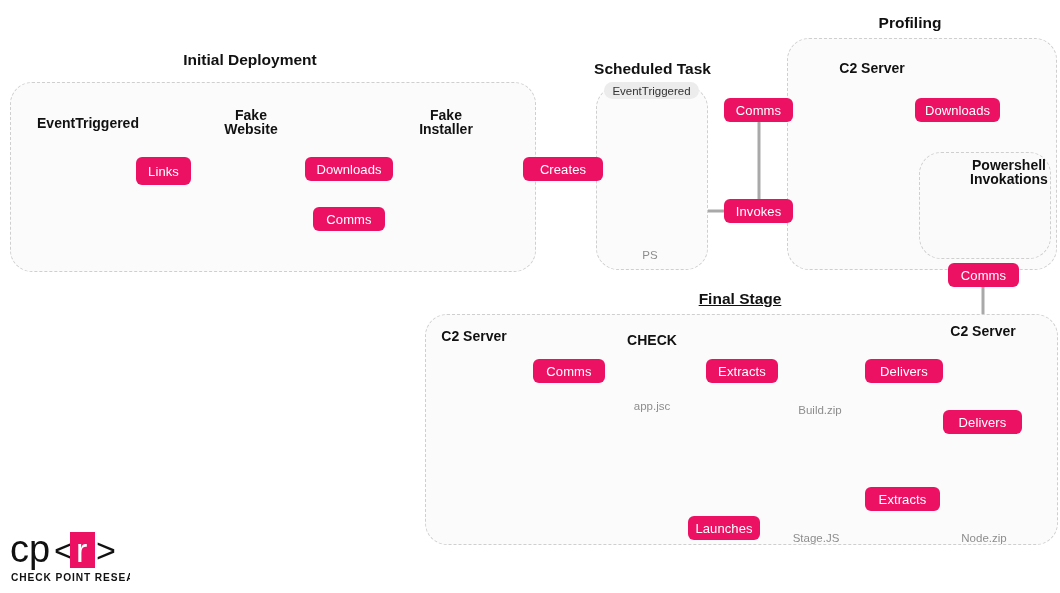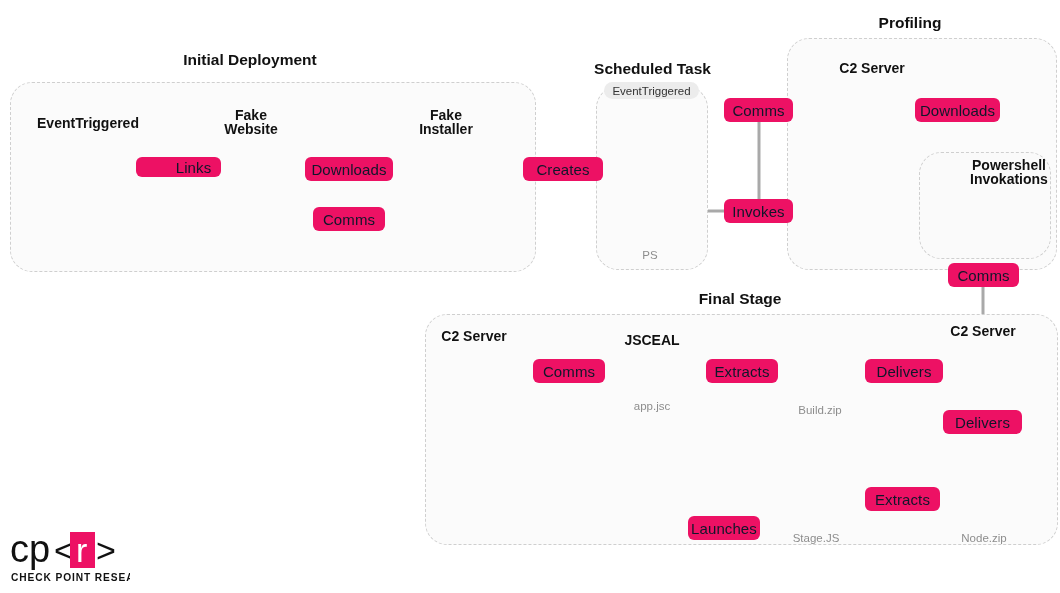--- a/index.html
+++ b/index.html
@@ -17,22 +17,22 @@
                 text-align:center;white-space:nowrap;}
 
   
   .nlabel{position:absolute;font-weight:bold;font-size:14px;color:#111;
           text-align:center;line-height:14px;white-space:nowrap;}
   .nlabel.two{white-space:normal;}
   .sublabel{position:absolute;font-size:11.5px;color:#8d8d8d;text-align:center;
             white-space:nowrap;}
 
   
-  .pill{position:absolute;background:#ED1164;color:#0f172a;border-radius:6px;
-        font-size:15px;line-height:1;display:flex;align-items:center;
+  .pill{position:absolute;background:#ED1164;color:#ffffff;border-radius:6px;
+        font-size:13px;line-height:1;display:flex;align-items:center;
         justify-content:center;white-space:nowrap;letter-spacing:.1px;
         box-shadow:none;}
   
   .badge{position:absolute;background:#ececec;color:#333;border-radius:9px;
          font-size:11.5px;display:flex;align-items:center;justify-content:center;
          white-space:nowrap;}
 
   
   #logo{position:absolute;left:10px;top:528px;width:120px;height:58px;}
   .logo-txt{font-family:"Liberation Sans","DejaVu Sans",sans-serif;}
@@ -270,21 +270,21 @@
 
   <div class="region" style="left:10px;top:82px;width:524px;height:188px;"></div>
   <div class="region" style="left:596px;top:86px;width:110px;height:182px;"></div>
   <div class="region" style="left:787px;top:38px;width:268px;height:230px;"></div>
   <div class="region plain" style="left:919px;top:152px;width:130px;height:105px;"></div>
   <div class="region" style="left:425px;top:314px;width:631px;height:229px;"></div>
 
   <div class="region-title" style="left:570px;top:60px;width:165px;">Scheduled Task</div>
   <div class="region-title" style="left:10px;top:51px;width:480px;">Initial Deployment</div>
   <div class="region-title" style="left:800px;top:14px;width:220px;">Profiling</div>
-  <div class="region-title" style="left:620px;top:290px;width:240px;">Final Stage</div>
+  <div class="region-title" style="left:620px;top:290px;width:240px;text-decoration:underline;">Final Stage</div>
 
   <div class="nlabel" style="left:16px;top:116px;width:144px;">EventTriggered</div>
 
   <div class="nlabel two" style="left:206px;top:108px;width:90px;">
     <span>Fake</span><br>
     <span>Website</span>
   </div>
 
   <div class="nlabel two" style="left:401px;top:108px;width:90px;">
     <span>Fake</span><br>
@@ -299,31 +299,31 @@
 
   <div class="nlabel two" style="left:957px;top:158px;width:104px;text-align:center;">
     <span>Powershell</span><br>
     <span>Invokations</span>
   </div>
 
   <div class="nlabel" style="left:933px;top:324px;width:100px;">C2 Server</div>
 
   <div class="nlabel" style="left:424px;top:329px;width:100px;">C2 Server</div>
 
-  <div class="nlabel" style="left:610px;top:333px;width:84px;">JSCEAL</div>
+  <div class="nlabel" style="left:610px;top:333px;width:84px;">CHECK</div>
 
   <div class="sublabel" style="left:612px;top:400px;width:80px;">app.jsc</div>
 
   <div class="sublabel" style="left:780px;top:404px;width:80px;">Build.zip</div>
 
   <div class="sublabel" style="left:944px;top:532px;width:80px;">Node.zip</div>
 
   <div class="sublabel" style="left:776px;top:532px;width:80px;">Stage.JS</div>
 
-  <div class="pill" style="left:136px;top:157px;width:55px;height:20px;padding-left:30px;">Links</div>
+  <div class="pill" style="left:136px;top:157px;width:55px;height:28px;">Links</div>
 
   <div class="pill" style="left:305px;top:157px;width:88px;height:24px;">Downloads</div>
 
   <div class="pill" style="left:313px;top:207px;width:72px;height:24px;">Comms</div>
 
   <div class="pill" style="left:487px;top:157px;width:80px;height:24px;margin-left:36px;">Creates</div>
 
   <div class="pill" style="left:724px;top:98px;width:69px;height:24px;">Comms</div>
 
   <div class="pill" style="left:915px;top:98px;width:85px;height:24px;">Downloads</div>

